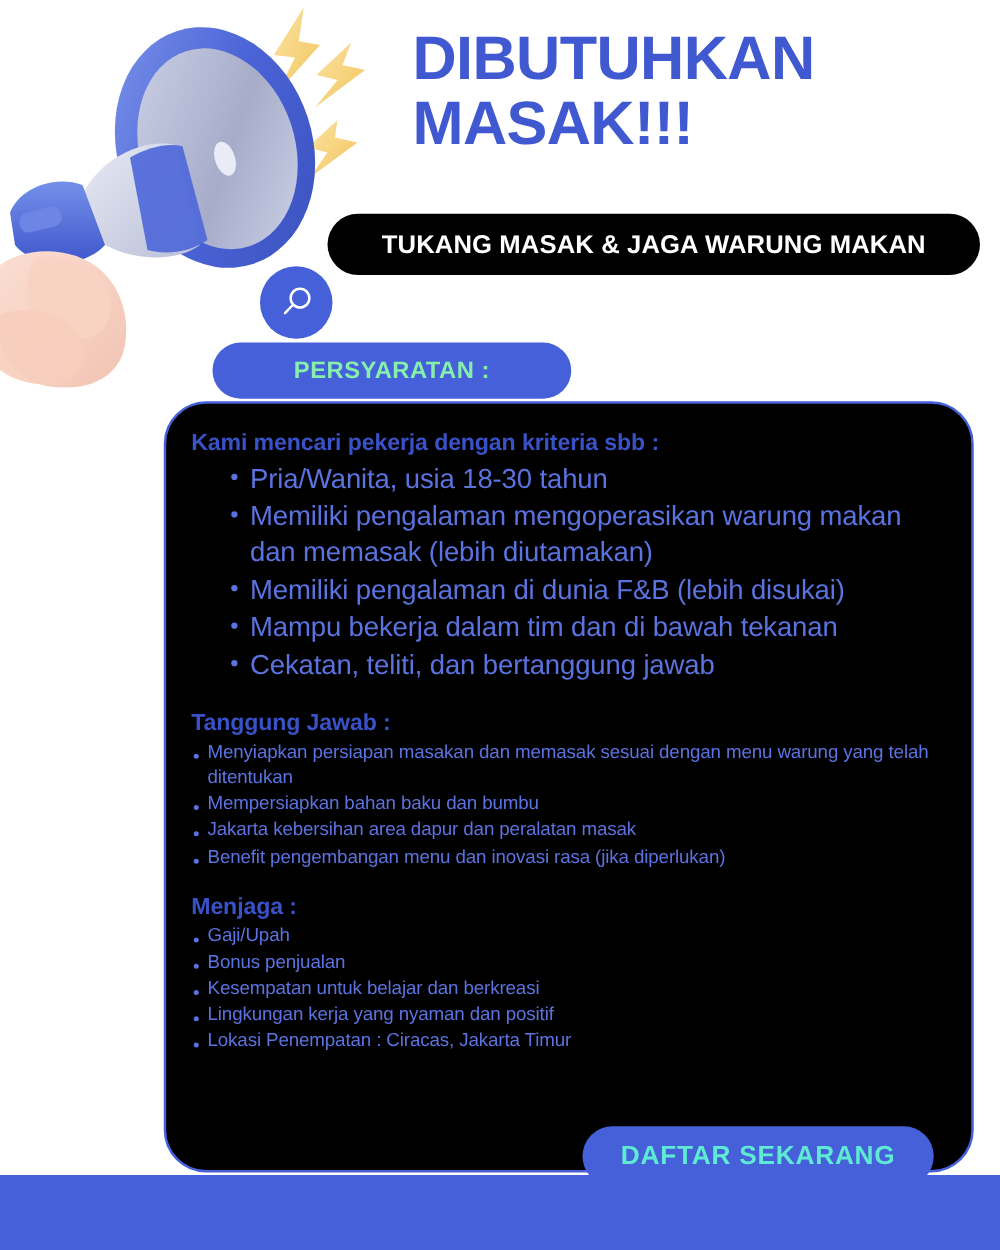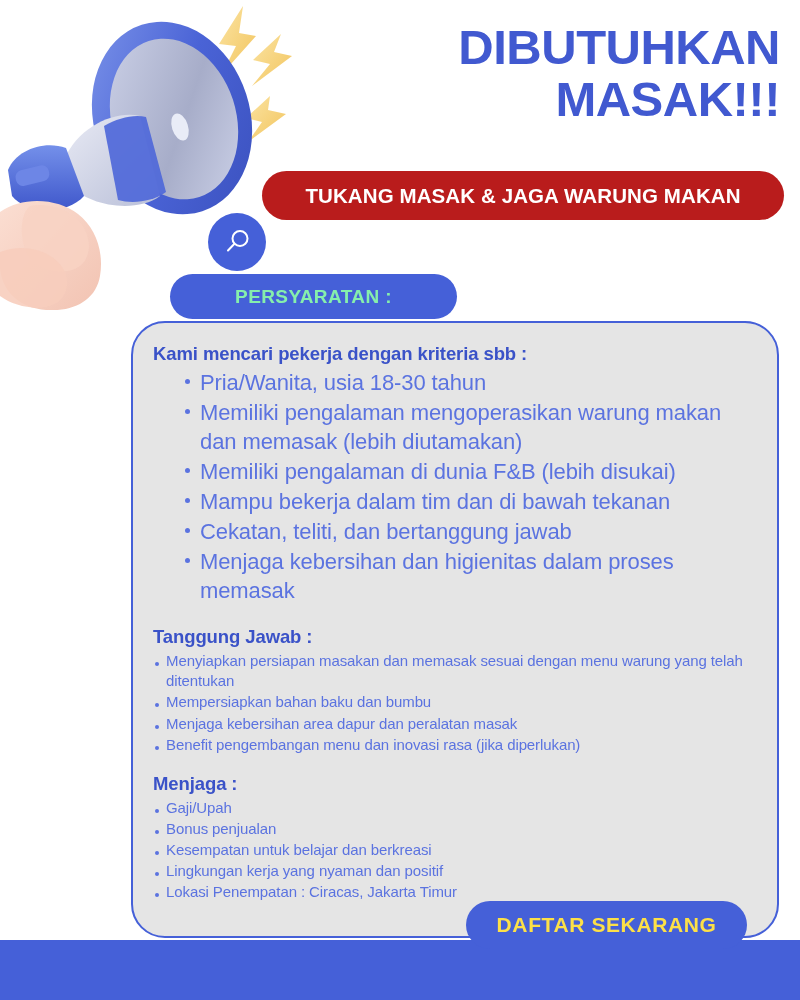--- a/index.html
+++ b/index.html
@@ -26,35 +26,35 @@
     left: 0; top: 0;
     width: 330px; height: 310px;
     pointer-events: none;
   }
 
   
   #headline {
     position: absolute;
     left: 330px; top: 22px;
     width: 450px;
-    text-align: right;
+    text-align: left;
     color: #4159d0;
     font-weight: 800;
     font-size: 49px;
     line-height: 1.06;
     letter-spacing: -0.5px;
   }
   #headline .line2 { display: block; }
 
   
   #job-title-pill {
     position: absolute;
     left: 262px; top: 171px;
     width: 522px; height: 49px;
-    background: #b91c1c;
+    background: #000000;
     border-radius: 26px;
     display: flex;
     align-items: center;
     justify-content: center;
     color: #ffffff;
     font-weight: 800;
     font-size: 20.5px;
     letter-spacing: 0.1px;
     white-space: nowrap;
   }
@@ -88,21 +88,21 @@
     z-index: 4;
   }
 
   
   #content-card {
     position: absolute;
     left: 131px; top: 321px;
     width: 648px; height: 617px;
     border: 2.5px solid #4560d8;
     border-radius: 34px;
-    background: #e5e5e5;
+    background: #000000;
     padding: 20px 18px 0 20px;
     z-index: 2;
   }
 
   .section { margin-bottom: 2px; }
 
   .section-heading {
     color: #3a52c8;
     font-weight: 800;
     font-size: 18.5px;
@@ -154,21 +154,21 @@
   
   #cta-button {
     position: absolute;
     left: 466px; top: 901px;
     width: 281px; height: 48px;
     background: #4560d8;
     border-radius: 24px;
     display: flex;
     align-items: center;
     justify-content: center;
-    color: #fde047;
+    color: #5eead4;
     font-weight: 800;
     font-size: 21px;
     letter-spacing: 0.6px;
     z-index: 5;
     text-align: center;
   }
 
   #footer-bar {
     position: absolute;
     left: 0; top: 940px;
@@ -262,32 +262,31 @@
   <div id="content-card">
 
     <div class="section">
       <div class="section-heading">Kami mencari pekerja dengan kriteria sbb :</div>
       <ul class="list-indented">
         <li>Pria/Wanita, usia 18-30 tahun</li>
         <li>Memiliki pengalaman mengoperasikan warung makan dan memasak (lebih diutamakan)</li>
         <li>Memiliki pengalaman di dunia F&amp;B (lebih disukai)</li>
         <li>Mampu bekerja dalam tim dan di bawah tekanan</li>
         <li>Cekatan, teliti, dan bertanggung jawab</li>
-        <li>Menjaga kebersihan dan higienitas dalam proses memasak</li>
       </ul>
     </div>
 
     <div class="gap-lg"></div>
 
     <div class="section">
       <div class="section-heading">Tanggung Jawab :</div>
       <ul class="list-flush">
         <li>Menyiapkan persiapan masakan dan memasak sesuai dengan menu warung yang telah ditentukan</li>
         <li>Mempersiapkan bahan baku dan bumbu</li>
-        <li>Menjaga kebersihan area dapur dan peralatan masak</li>
+        <li>Jakarta kebersihan area dapur dan peralatan masak</li>
         <li>Benefit pengembangan menu dan inovasi rasa (jika diperlukan)</li>
       </ul>
     </div>
 
     <div class="gap-md"></div>
 
     <div class="section">
       <div class="section-heading">Menjaga :</div>
       <ul class="list-flush">
         <li>Gaji/Upah</li>

